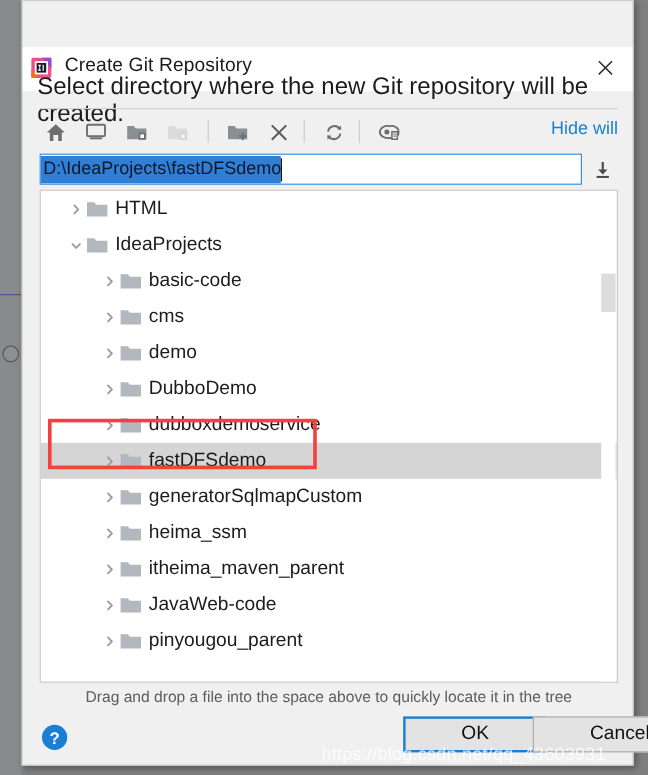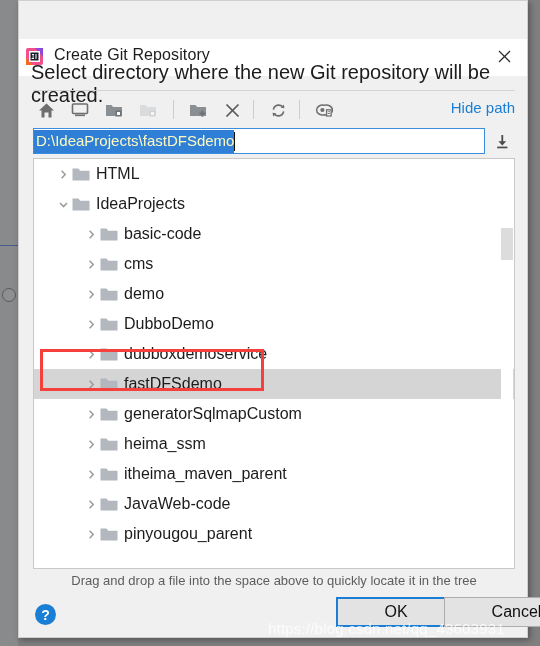--- a/index.html
+++ b/index.html
@@ -143,21 +143,21 @@
     border: 1px solid #3b8ede;
     background: #ffffff;
     box-sizing: border-box;
     display: flex;
     align-items: center;
     cursor: text;
     overflow: hidden;
   }
   .pathsel {
     background: #2f7fd6;
-    color: #fef9c3;
+    color: #0f172a;
     font-size: 15px;
     padding: 1px 0 2px 2px;
     white-space: nowrap;
     line-height: 20px;
   }
   .caret {
     width: 1px;
     height: 19px;
     background: #111;
     margin-left: 0;
@@ -406,21 +406,21 @@
         <svg width="18" height="16" viewBox="0 0 18 16">
           <path d="M9.5 3.2 A6.2 5 0 1 0 9.5 12.8 A6.2 5 0 1 0 9.5 3.2 Z" fill="none" stroke="#6e6e6e" stroke-width="1.5"></path>
           <circle cx="7.4" cy="8" r="2.1" fill="#6e6e6e"></circle>
           <rect x="11.2" y="7.4" width="5.3" height="7" fill="#ffffff"></rect>
           <rect x="11.6" y="7.8" width="4.5" height="6.2" fill="none" stroke="#6e6e6e" stroke-width="1.3"></rect>
           <rect x="12.7" y="9.3" width="2.3" height="0.9" fill="#6e6e6e"></rect>
           <rect x="12.7" y="11" width="2.3" height="0.9" fill="#6e6e6e"></rect>
         </svg>
       </span>
 
-      <span class="hidepath">Hide path</span>
+      <span class="hidepath">Hide will</span>
     </div>
 
     <div class="pathrow">
       <div class="pathfield">
         <span class="pathsel">D:\IdeaProjects\fastDFSdemo</span>
         <span class="caret"></span>
       </div>
       <span class="pathdrop">
         <svg width="17" height="17" viewBox="0 0 17 17">
           <rect x="7.4" y="2" width="1.8" height="7" fill="#4a4a4a"></rect>

